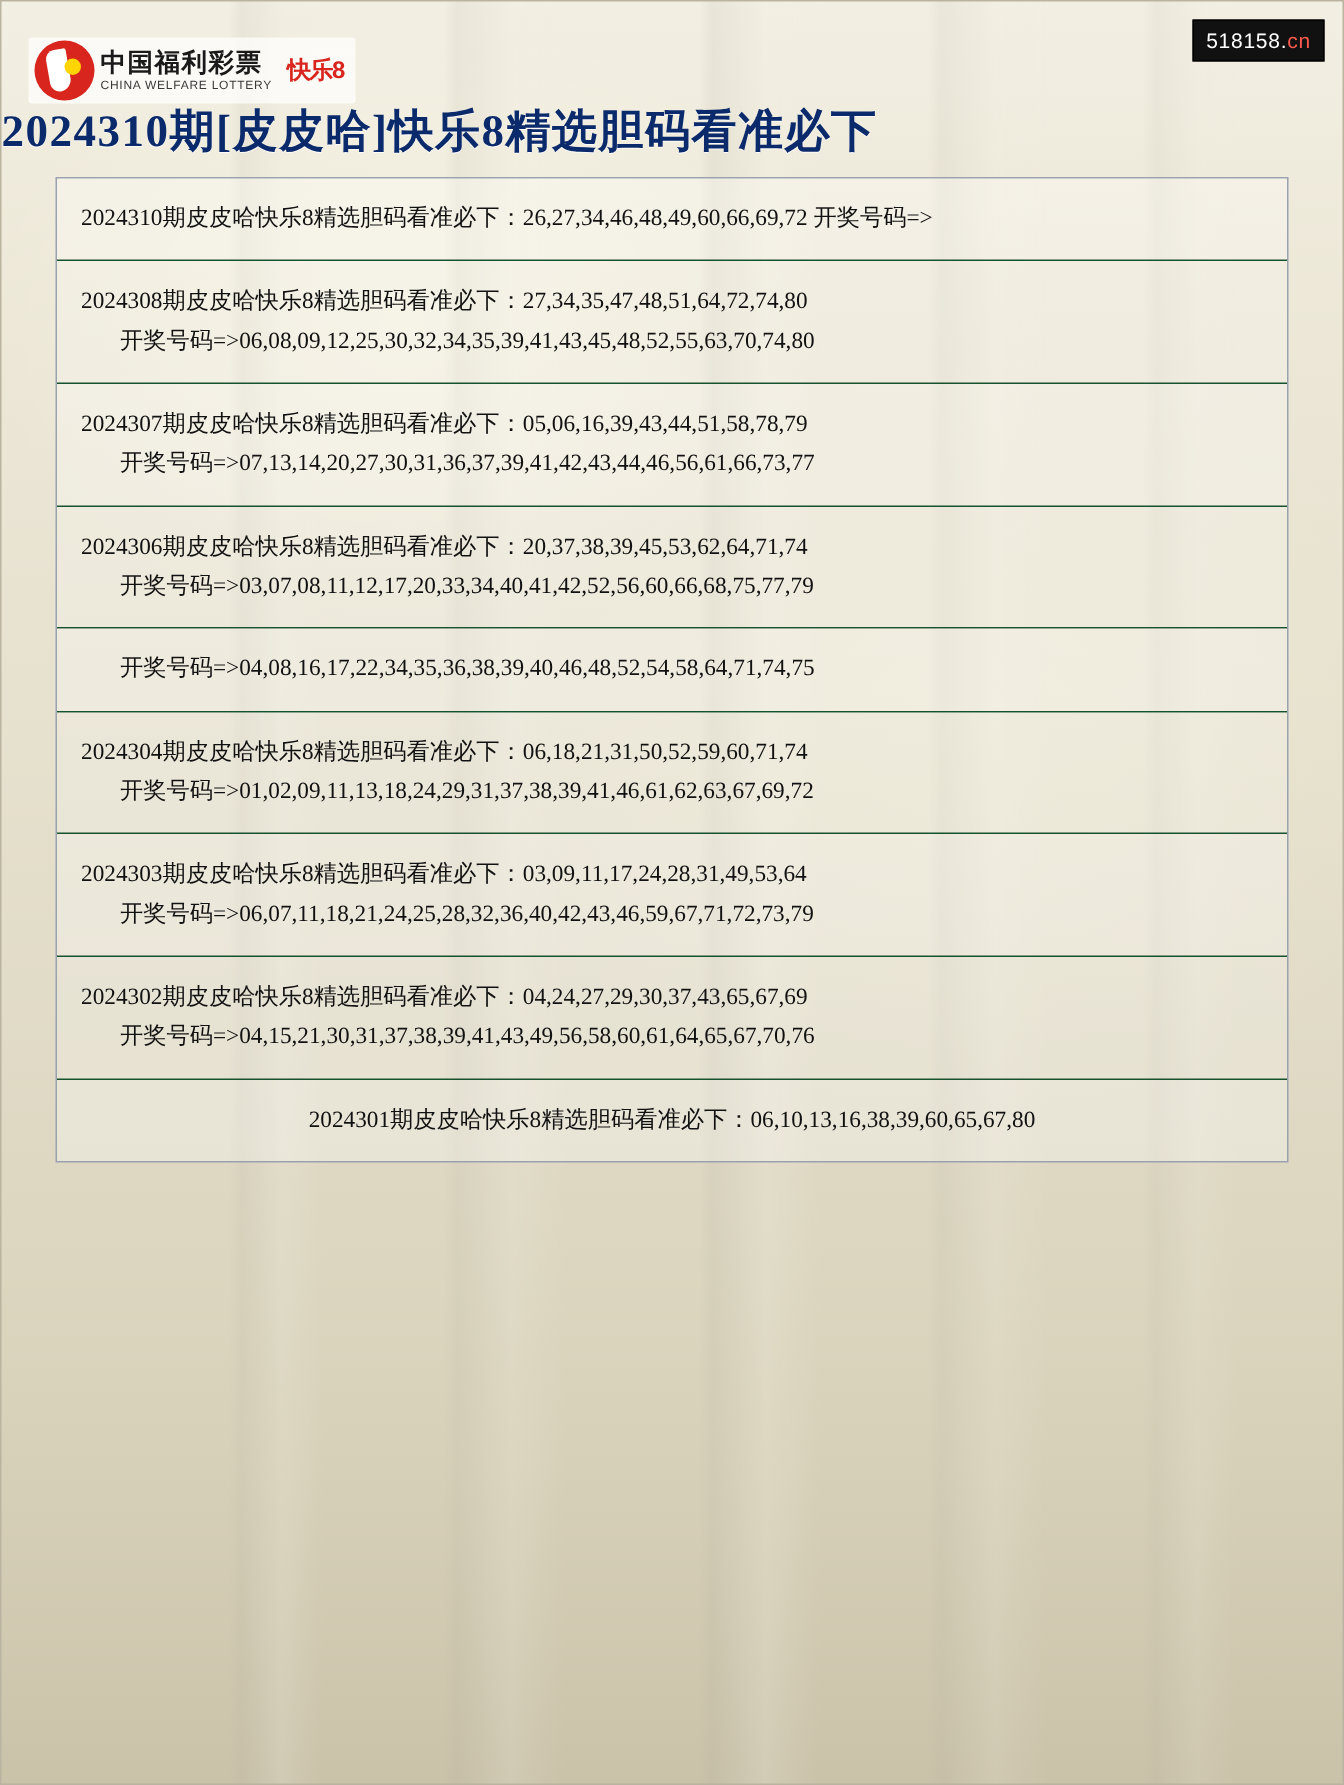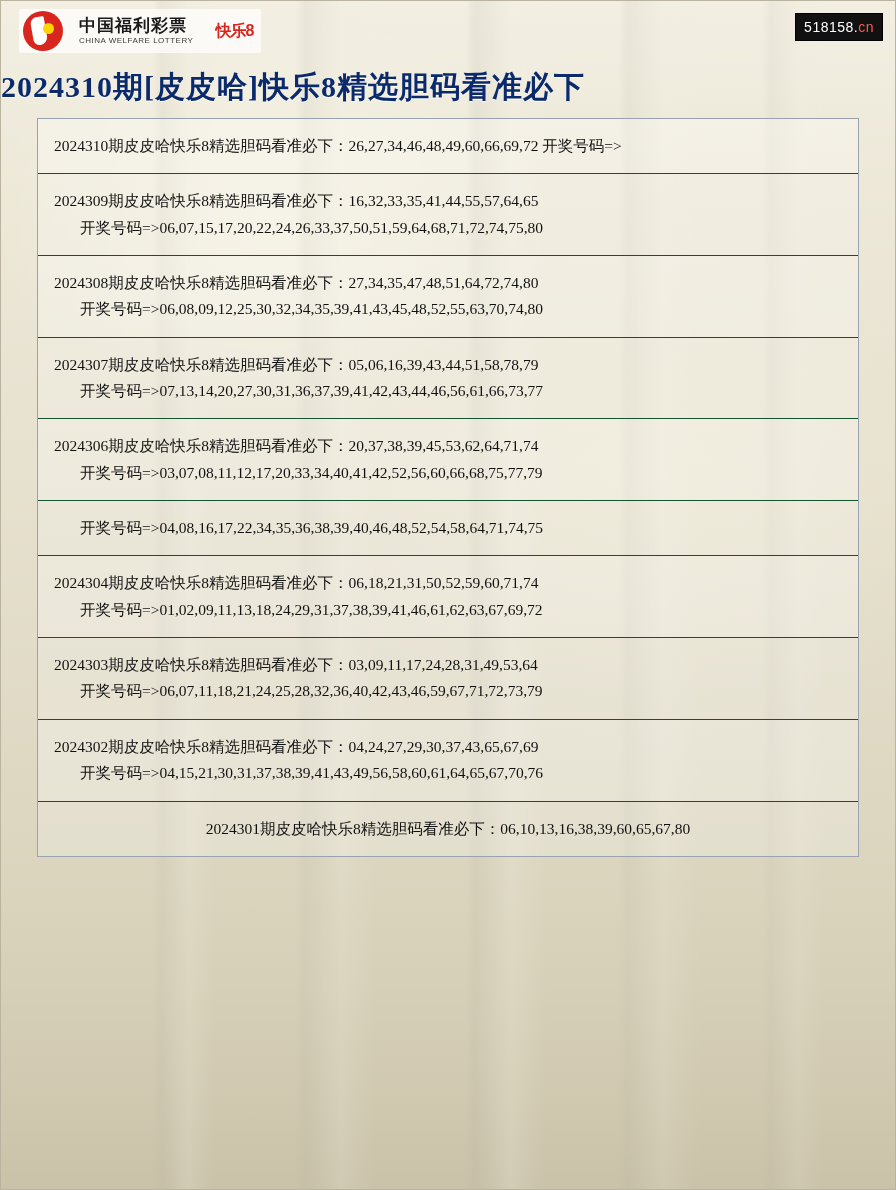--- a/index.html
+++ b/index.html
@@ -67,24 +67,25 @@
     height: 62px;
     padding: 8px 12px 0 18px;
     box-sizing: border-box;
     display: flex;
     align-items: flex-start;
     justify-content: space-between;
   }
   .brand {
     display: flex;
     align-items: center;
-    gap: 16px;
+    gap: 4px;
     background: rgba(255,255,255,0.72);
     padding: 2px 8px 2px 4px;
     border-radius: 2px;
+    margin-top: 16px;
   }
   .brand-mark {
     width: 40px; height: 40px;
     border-radius: 50%;
     background: #d8261f;
     position: relative;
     flex: none;
   }
   .brand-mark::before {
     content: "";
@@ -190,24 +191,20 @@
   </div>
 
   <div class="title">2024310期[皮皮哈]快乐8精选胆码看准必下</div>
 
   <div class="list">
 
     <div class="row">
       <div class="line num">2024310期皮皮哈快乐8精选胆码看准必下：26,27,34,46,48,49,60,66,69,72 开奖号码=&gt;</div>
     </div>
 
-    <div class="row">
-      <div class="line num">2024309期皮皮哈快乐8精选胆码看准必下：16,32,33,35,41,44,55,57,64,65</div>
-      <div class="line line-2 num">开奖号码=&gt;06,07,15,17,20,22,24,26,33,37,50,51,59,64,68,71,72,74,75,80</div>
-    </div>
 
     <div class="row">
       <div class="line num">2024308期皮皮哈快乐8精选胆码看准必下：27,34,35,47,48,51,64,72,74,80</div>
       <div class="line line-2 num">开奖号码=&gt;06,08,09,12,25,30,32,34,35,39,41,43,45,48,52,55,63,70,74,80</div>
     </div>
 
     <div class="row">
       <div class="line num">2024307期皮皮哈快乐8精选胆码看准必下：05,06,16,39,43,44,51,58,78,79</div>
       <div class="line line-2 num">开奖号码=&gt;07,13,14,20,27,30,31,36,37,39,41,42,43,44,46,56,61,66,73,77</div>
     </div>

